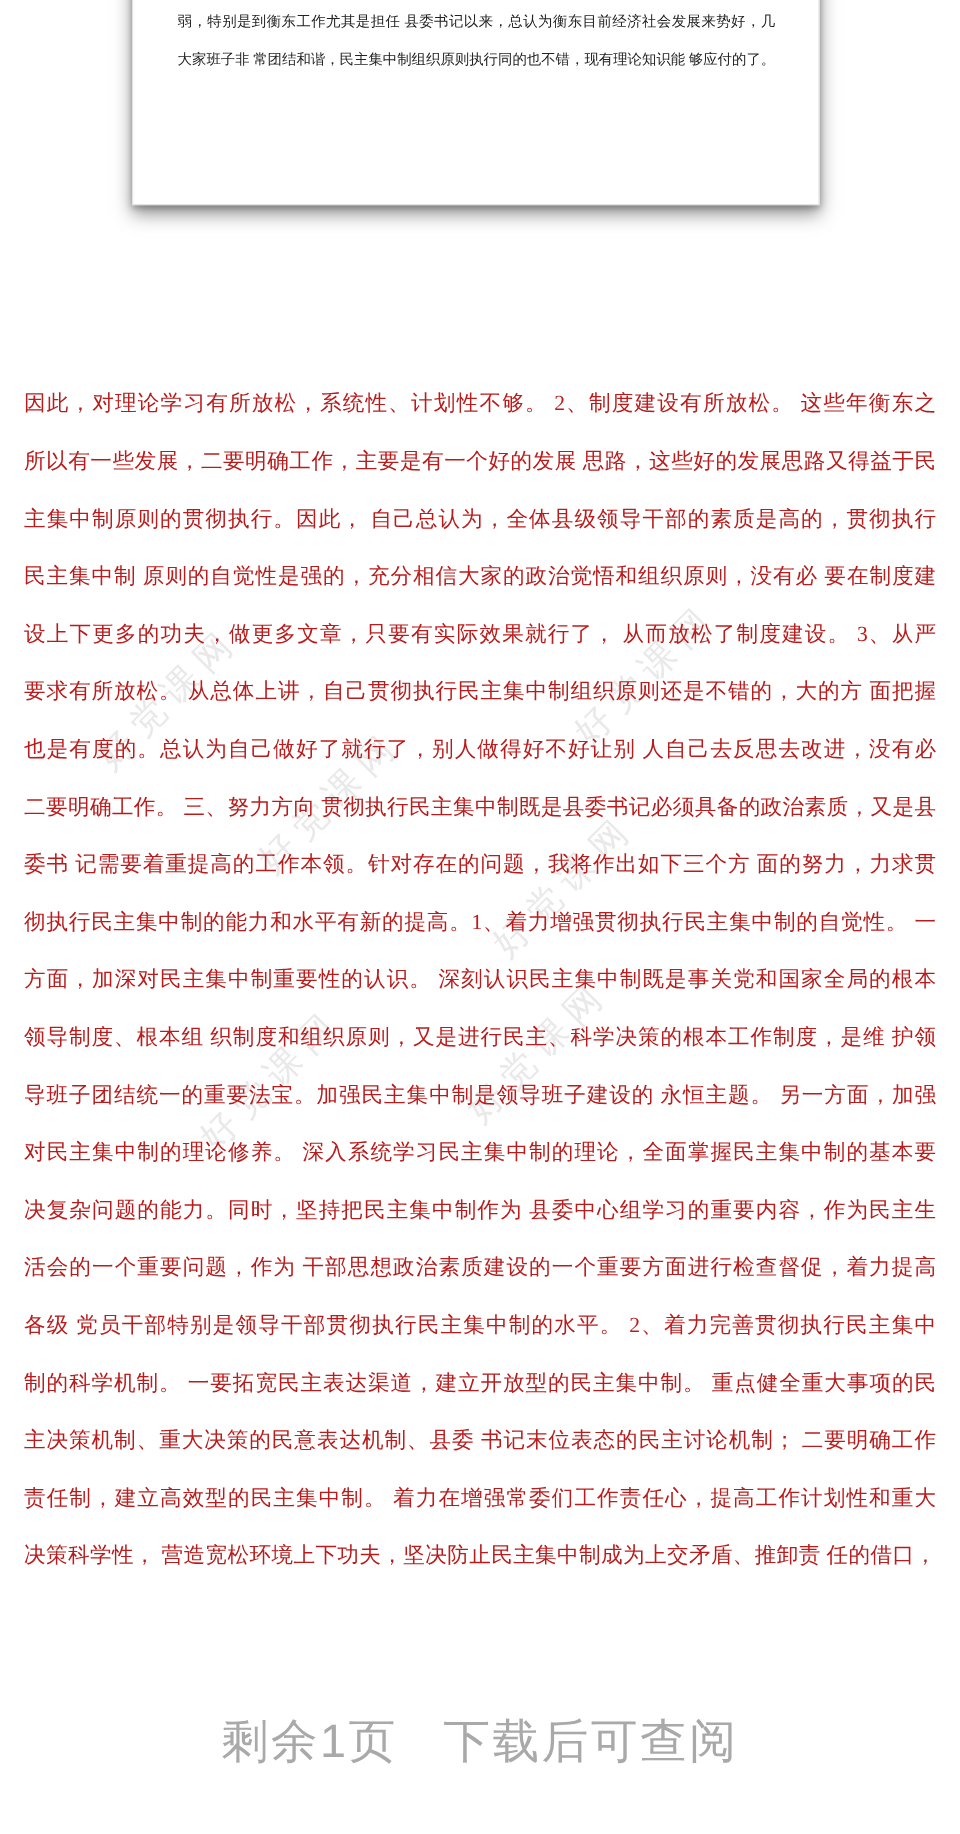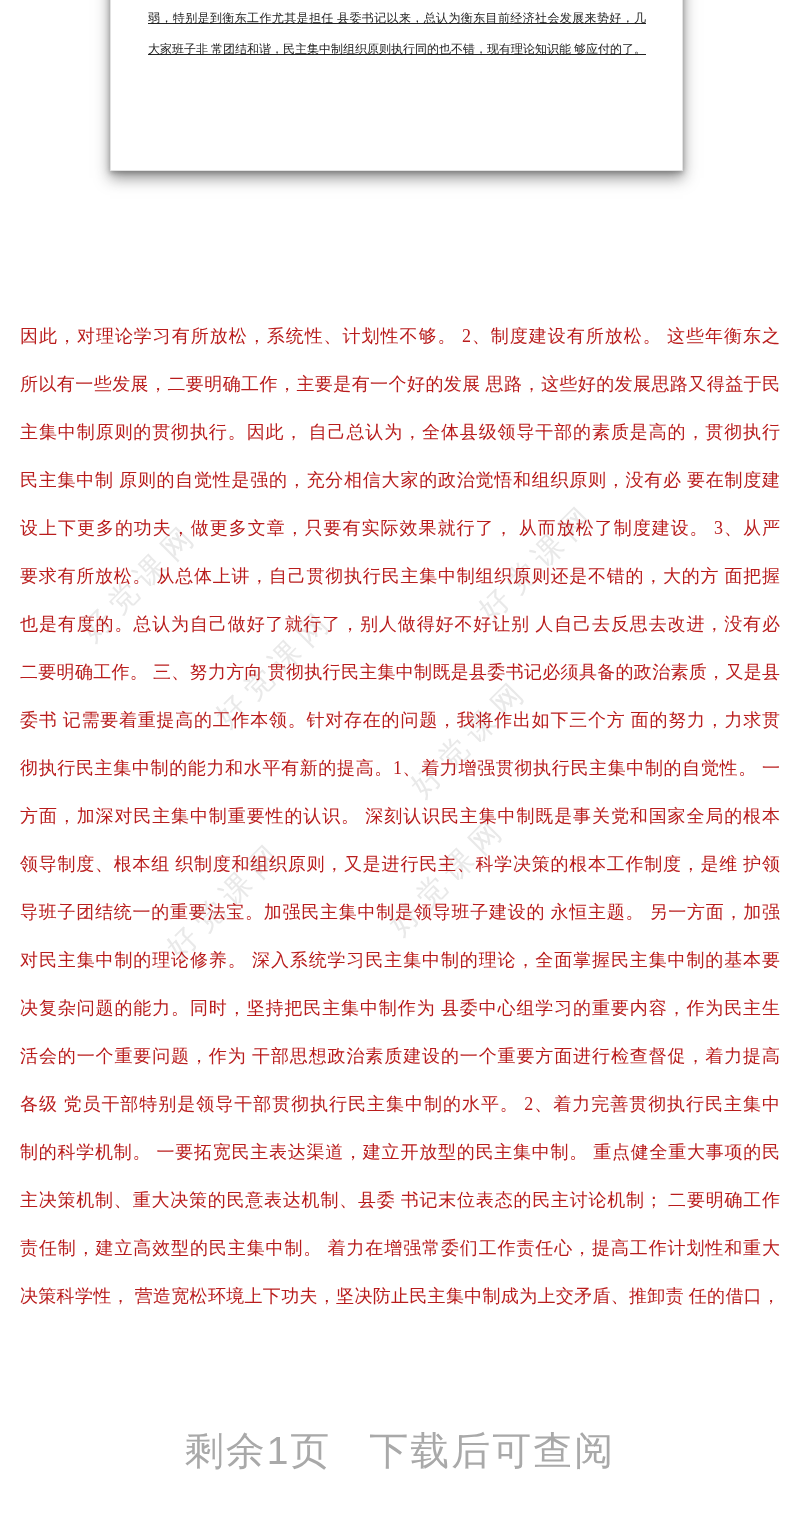--- a/index.html
+++ b/index.html
@@ -28,21 +28,20 @@
   }
   .card-line {
     font-size: 12px;
     line-height: 31px;
     height: 31px;
     color: #222222;
     text-align: justify;
     text-align-last: justify;
     overflow: hidden;
     font-family: "Liberation Serif", serif;
-    text-decoration: underline;
   }
   
   .wm {
     position: absolute;
     color: #e9e9e9;
     font-size: 30px;
     letter-spacing: 8px;
     white-space: nowrap;
     transform: translate(-50%, -50%) rotate(-45deg);
     font-family: "Liberation Sans", sans-serif;

